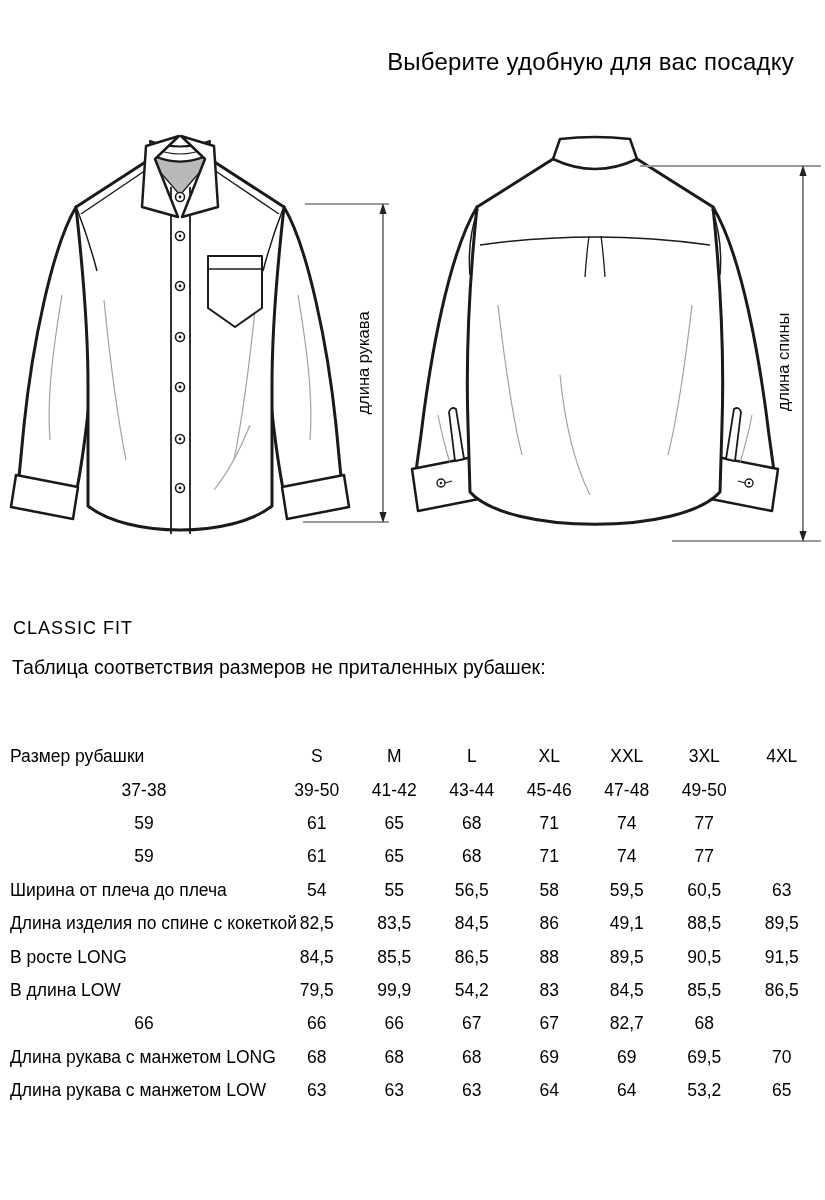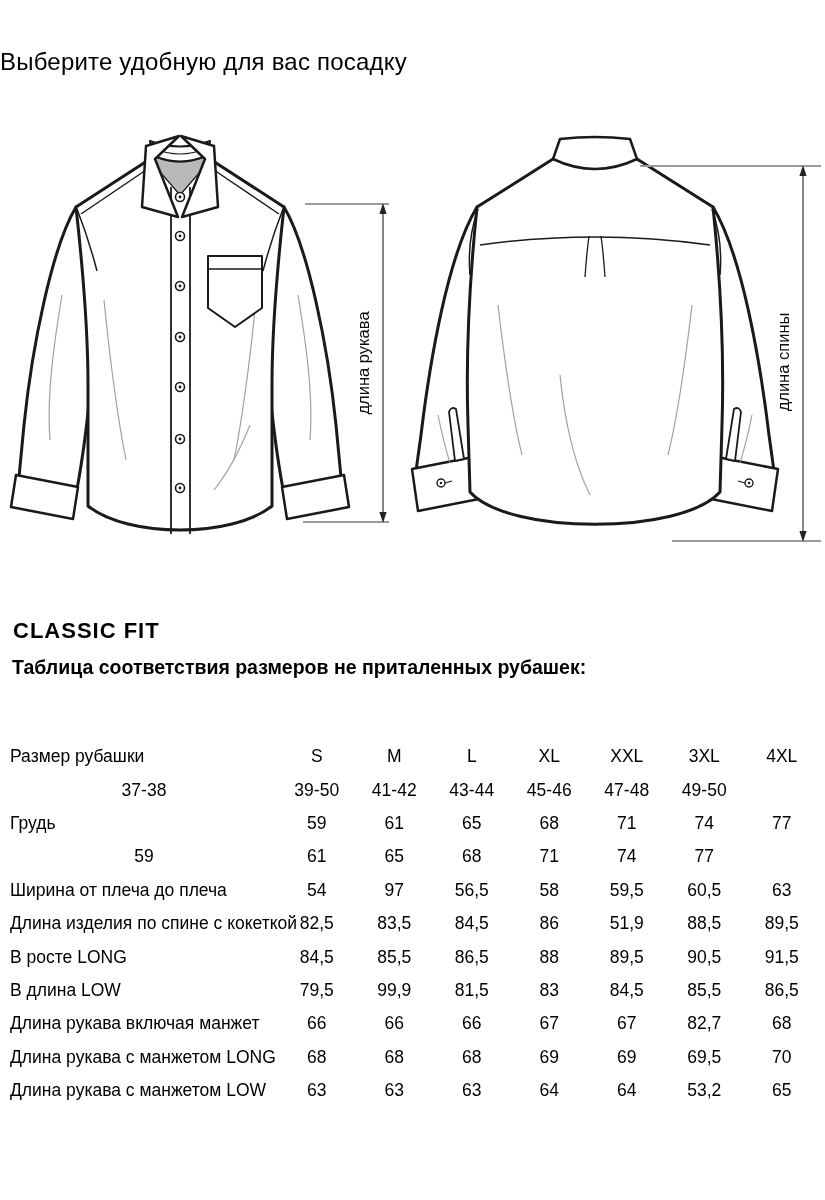--- a/index.html
+++ b/index.html
@@ -3,34 +3,34 @@
 <meta charset="utf-8">
 <style>
   html,body { margin:0; padding:0; }
   body {
     width:825px; height:1200px; background:#ffffff; position:relative;
     font-family:"Liberation Sans", sans-serif; color:#000;
     overflow:hidden;
   }
   .page-title {
     position:absolute; top:48px; left:0; width:794px;
-    text-align:left; font-size:24px; font-weight:400; letter-spacing:0.2px;
+    text-align:right; font-size:24px; font-weight:400; letter-spacing:0.2px;
   }
   svg.diagram { position:absolute; top:125px; left:0; }
   svg text.dim-label {
     font-family:"Liberation Sans", sans-serif;
     font-size:16.5px; fill:#0a0a0a;
   }
   .fit-heading {
     position:absolute; top:618px; left:13px;
-    font-size:22px; font-weight:700; letter-spacing:1px;
+    font-size:18px; font-weight:400; letter-spacing:1px;
   }
   .fit-subtitle {
     position:absolute; top:656px; left:12px;
-    font-size:19.5px; font-weight:700;
+    font-size:19.5px; font-weight:400;
   }
   .size-table {
     position:absolute; top:740px; left:10px; width:811px;
   }
   .trow {
     display:grid;
     grid-template-columns:268px repeat(7, 77.5px);
     height:33.4px; align-items:center;
     font-size:17.5px;
   }
@@ -204,80 +204,78 @@
     <div class="trow">
       <div class="cell num">37-38</div>
       <div class="cell num">39-50</div>
       <div class="cell num">41-42</div>
       <div class="cell num">43-44</div>
       <div class="cell num">45-46</div>
       <div class="cell num">47-48</div>
       <div class="cell num">49-50</div>
     </div>
     <div class="trow">
-      <div class="cell label">Грудь</div>
       <div class="cell num">59</div>
       <div class="cell num">61</div>
       <div class="cell num">65</div>
       <div class="cell num">68</div>
       <div class="cell num">71</div>
       <div class="cell num">74</div>
       <div class="cell num">77</div>
     </div>
     <div class="trow">
       <div class="cell num">59</div>
       <div class="cell num">61</div>
       <div class="cell num">65</div>
       <div class="cell num">68</div>
       <div class="cell num">71</div>
       <div class="cell num">74</div>
       <div class="cell num">77</div>
     </div>
     <div class="trow">
       <div class="cell label">Ширина от плеча до плеча</div>
       <div class="cell num">54</div>
-      <div class="cell num">97</div>
+      <div class="cell num">55</div>
       <div class="cell num">56,5</div>
       <div class="cell num">58</div>
       <div class="cell num">59,5</div>
       <div class="cell num">60,5</div>
       <div class="cell num">63</div>
     </div>
     <div class="trow">
       <div class="cell label">Длина изделия по спине с кокеткой</div>
       <div class="cell num">82,5</div>
       <div class="cell num">83,5</div>
       <div class="cell num">84,5</div>
       <div class="cell num">86</div>
-      <div class="cell num">51,9</div>
+      <div class="cell num">49,1</div>
       <div class="cell num">88,5</div>
       <div class="cell num">89,5</div>
     </div>
     <div class="trow">
       <div class="cell label">В росте LONG</div>
       <div class="cell num">84,5</div>
       <div class="cell num">85,5</div>
       <div class="cell num">86,5</div>
       <div class="cell num">88</div>
       <div class="cell num">89,5</div>
       <div class="cell num">90,5</div>
       <div class="cell num">91,5</div>
     </div>
     <div class="trow">
       <div class="cell label">В длина LOW</div>
       <div class="cell num">79,5</div>
       <div class="cell num">99,9</div>
-      <div class="cell num">81,5</div>
+      <div class="cell num">54,2</div>
       <div class="cell num">83</div>
       <div class="cell num">84,5</div>
       <div class="cell num">85,5</div>
       <div class="cell num">86,5</div>
     </div>
     <div class="trow">
-      <div class="cell label">Длина рукава включая манжет</div>
       <div class="cell num">66</div>
       <div class="cell num">66</div>
       <div class="cell num">66</div>
       <div class="cell num">67</div>
       <div class="cell num">67</div>
       <div class="cell num">82,7</div>
       <div class="cell num">68</div>
     </div>
     <div class="trow">
       <div class="cell label">Длина рукава с манжетом LONG</div>

